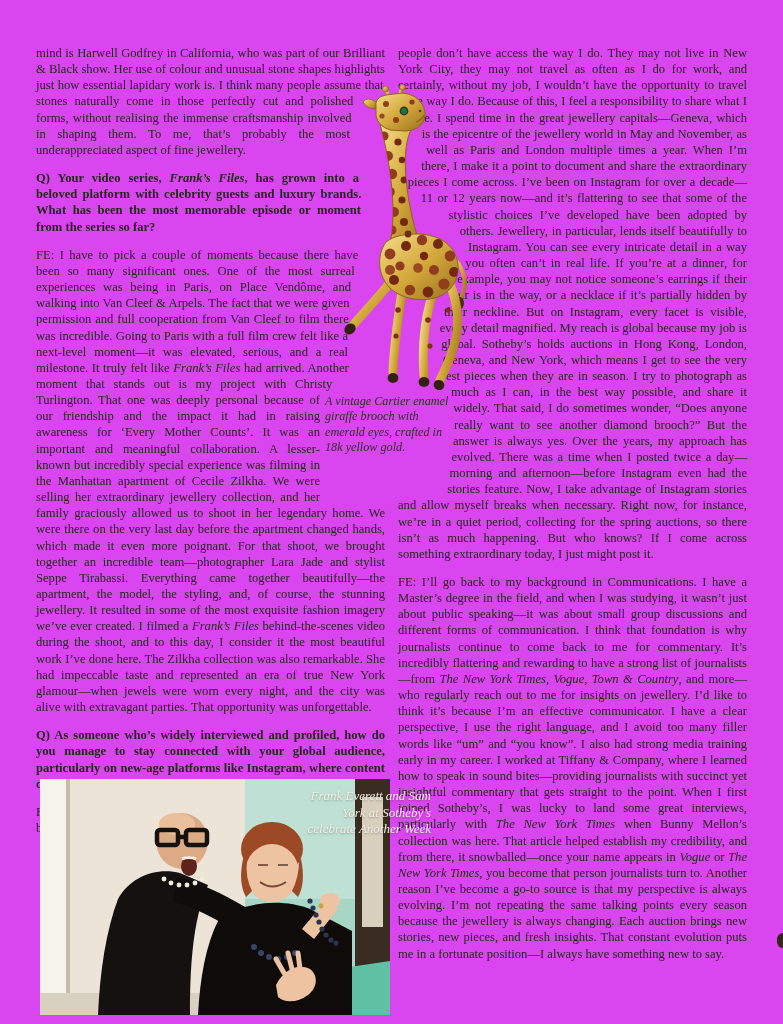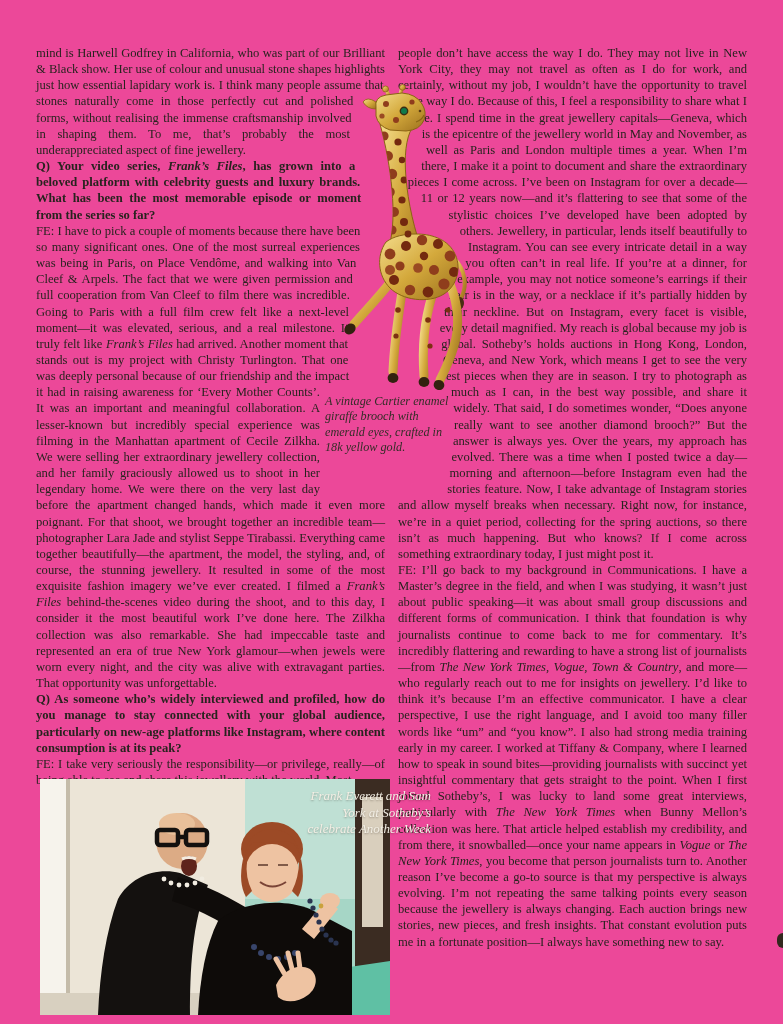--- a/index.html
+++ b/index.html
@@ -1,26 +1,26 @@
 <!DOCTYPE html>
 <html><head>
 <meta charset="utf-8">
 <style>
   html,body{margin:0;padding:0;}
   body{
     width:783px;height:1024px;position:relative;background:#ffffff;
     font-family:"Liberation Serif", serif;color:#28231f;
   }
-  .page{position:absolute;inset:0;overflow:hidden;background:#ec4899;}
+  .page{position:absolute;inset:0;overflow:hidden;background:#d946ef;}
   .col{position:absolute;top:45px;width:349px;font-size:12.6px;line-height:16.15px;
        text-align:justify;text-justify:inter-word;}
   .col-left{left:36px;}
   .col-right{left:398px;}
   p.para{margin:0;}
-  p.para + p.para{margin-top:0;}
+  p.para + p.para{margin-top:12px;}
   p.q{font-weight:bold;}
   
   .spacer-right{
     float:right;width:65px;height:447px;
     shape-outside:polygon(65px 0px,65px 48px,34px 58px,30px 95px,42px 135px,40px 210px,
       30px 255px,28px 300px,30px 340px,0px 352px,0px 447px,65px 447px);
   }
   .spacer-left{
     float:left;width:75px;height:452px;
     shape-outside:polygon(0px 0px,0px 52px,8px 60px,13px 76px,22px 92px,28px 108px,

